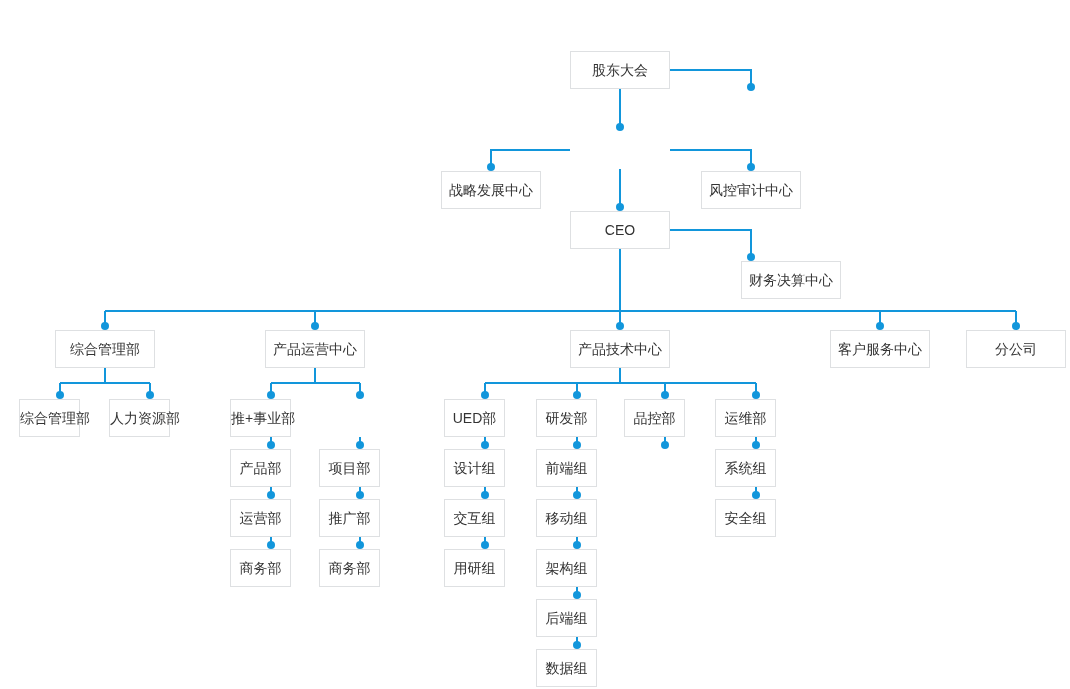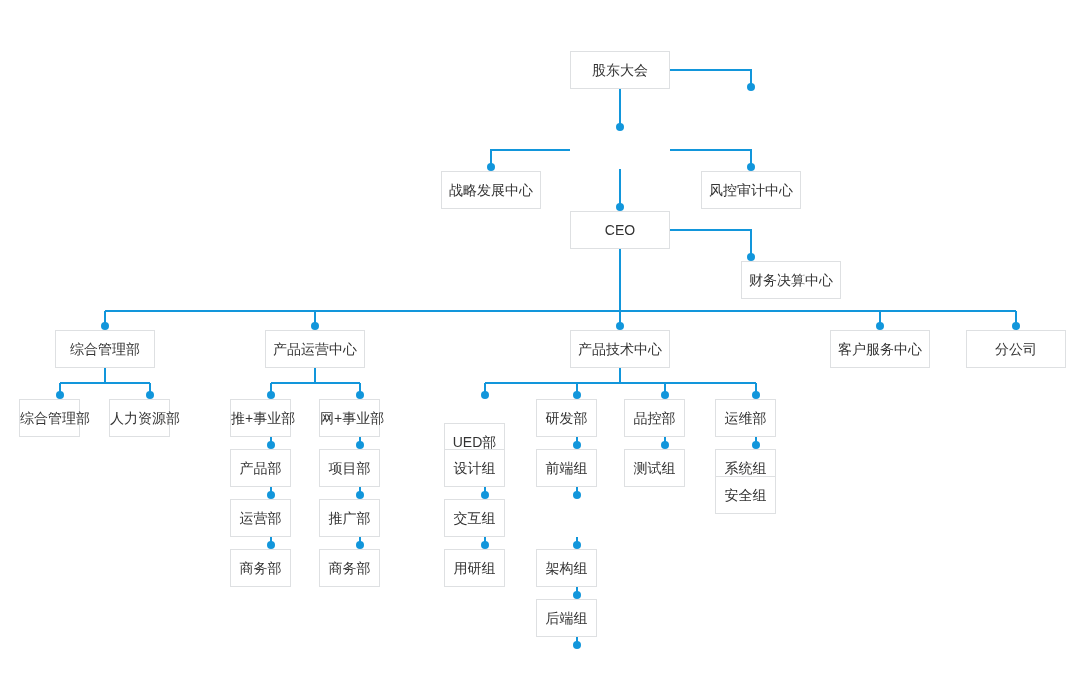--- a/index.html
+++ b/index.html
@@ -128,38 +128,38 @@
 
   <div class="org-node w100" style="left:55px;top:330px">综合管理部</div>
   <div class="org-node w100" style="left:265px;top:330px">产品运营中心</div>
   <div class="org-node w100" style="left:570px;top:330px">产品技术中心</div>
   <div class="org-node w100" style="left:830px;top:330px">客户服务中心</div>
   <div class="org-node w100" style="left:966px;top:330px">分公司</div>
 
   <div class="org-node w82" style="left:19px;top:399px">综合管理部</div>
   <div class="org-node w82" style="left:109px;top:399px">人力资源部</div>
   <div class="org-node w82" style="left:230px;top:399px">推+事业部</div>
-  <div class="org-node w82" style="left:319px;top:399px">网+事业部</div>
-  <div class="org-node w82" style="left:444px;top:423px">UED部</div>
+  <div class="org-node w82" style="left:444px;top:399px">UED部</div>
   <div class="org-node w82" style="left:536px;top:399px">研发部</div>
   <div class="org-node w82" style="left:624px;top:399px">品控部</div>
   <div class="org-node w82" style="left:715px;top:399px">运维部</div>
 
   <div class="org-node w82" style="left:230px;top:449px">产品部</div>
   <div class="org-node w82" style="left:319px;top:449px">项目部</div>
   <div class="org-node w82" style="left:444px;top:449px">设计组</div>
   <div class="org-node w82" style="left:536px;top:449px">前端组</div>
-  <div class="org-node w82" style="left:624px;top:449px">测试组</div>
   <div class="org-node w82" style="left:715px;top:449px">系统组</div>
 
   <div class="org-node w82" style="left:230px;top:499px">运营部</div>
   <div class="org-node w82" style="left:319px;top:499px">推广部</div>
   <div class="org-node w82" style="left:444px;top:499px">交互组</div>
-  <div class="org-node w82" style="left:715px;top:476px">安全组</div>
+  <div class="org-node w82" style="left:536px;top:499px">移动组</div>
+  <div class="org-node w82" style="left:715px;top:499px">安全组</div>
 
   <div class="org-node w82" style="left:230px;top:549px">商务部</div>
   <div class="org-node w82" style="left:319px;top:549px">商务部</div>
   <div class="org-node w82" style="left:444px;top:549px">用研组</div>
   <div class="org-node w82" style="left:536px;top:599px">后端组</div>
 
   <div class="org-node w82" style="left:536px;top:549px">架构组</div>
+  <div class="org-node w82" style="left:536px;top:649px">数据组</div>
 
 </div>
 
 </body></html>

